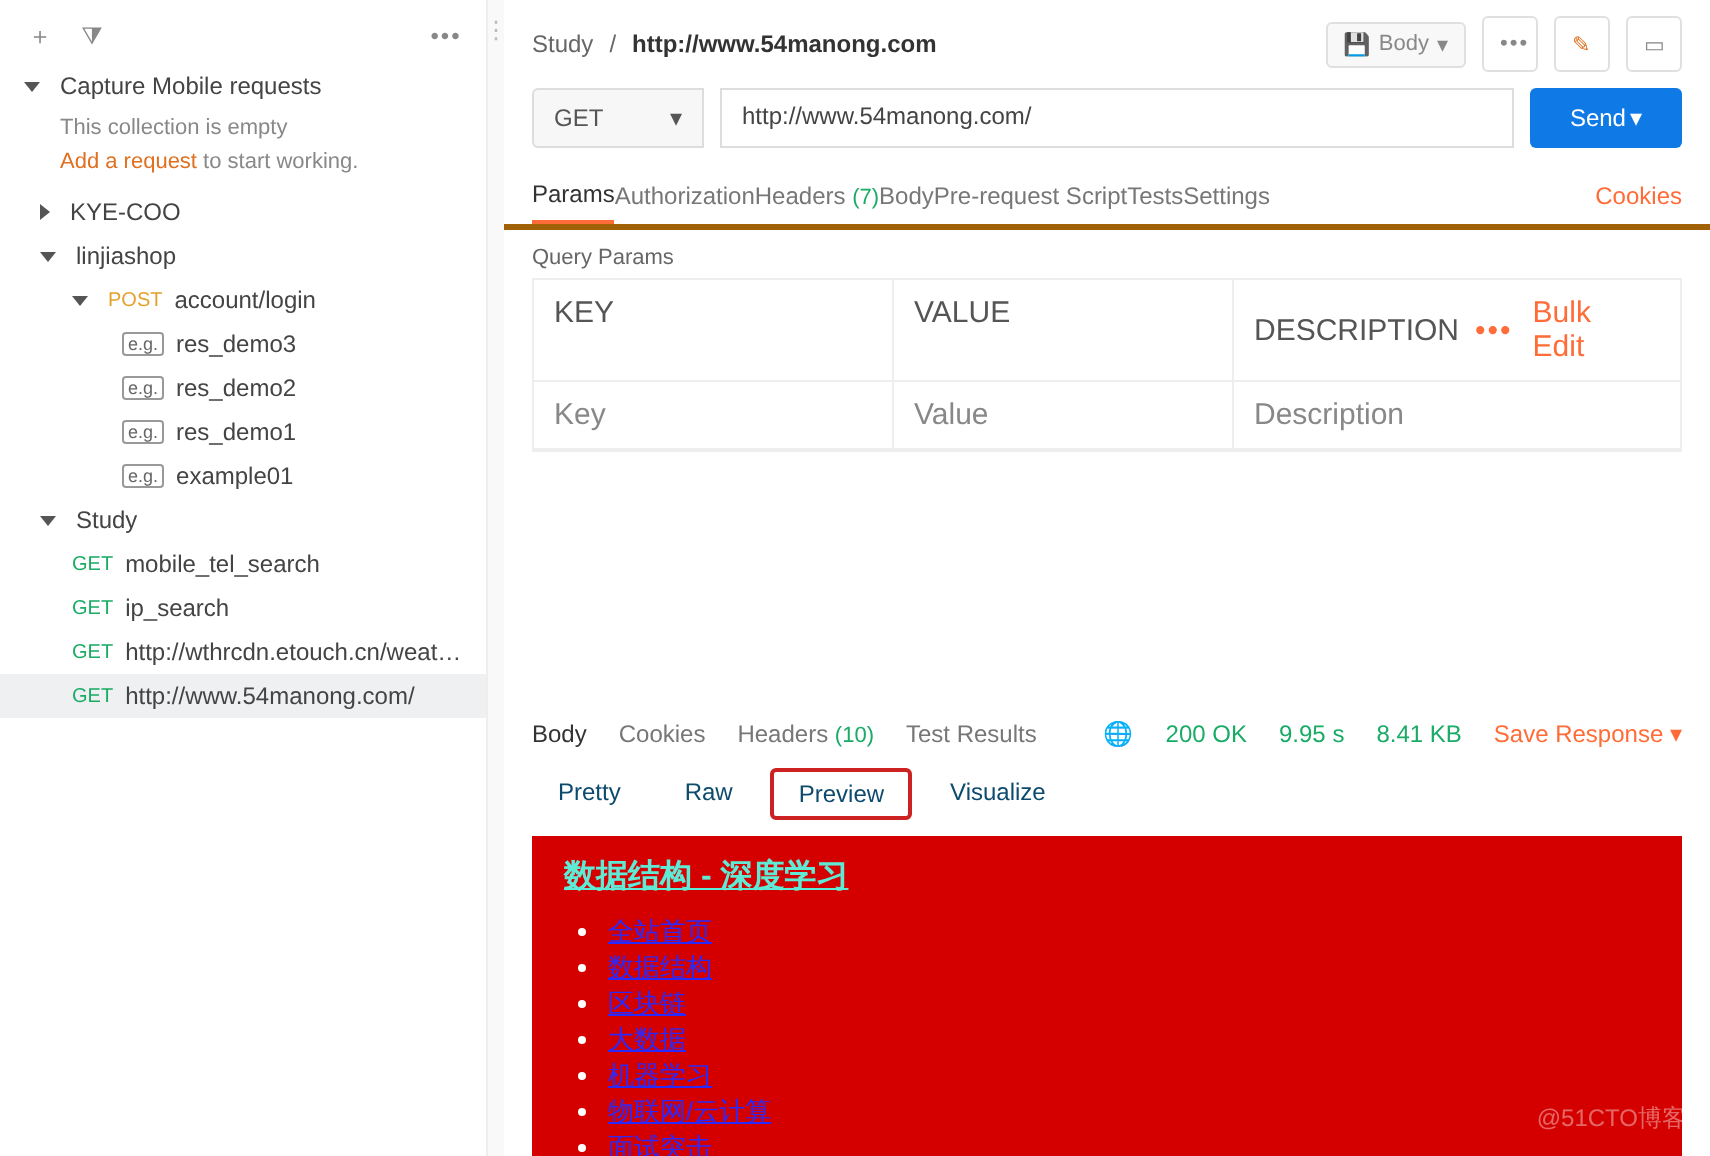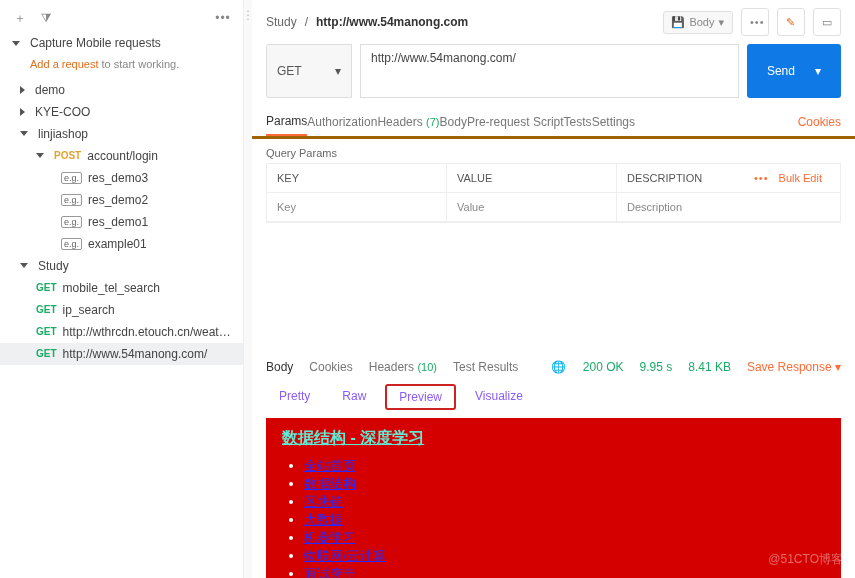--- a/index.html
+++ b/index.html
@@ -9,54 +9,54 @@
   .side-top .spacer { flex: 1; }
   .icon { display: inline-flex; align-items: center; justify-content: center; width: 16px; height: 16px; color: #888; }
   .sec-hdr { display: flex; align-items: center; gap: 6px; padding: 6px 12px; font-size: 12px; color: #444; }
   .chev { display:inline-block; width:0; height:0; border-left:4px solid transparent; border-right:4px solid transparent; border-top:5px solid #555; margin-right:4px;}
   .chev.closed { border-top:none; border-bottom:none; border-left:5px solid #555; border-right:none; border-top:4px solid transparent; border-bottom:4px solid transparent;}
   .empty-note { padding: 0 12px 6px 30px; font-size: 11px; color: #888; line-height: 1.5; }
   .empty-note .add { color: #e06f1f; }
   .tree-item { display:flex; align-items:center; gap:6px; padding:4px 12px 4px 20px; font-size:12px; color:#444; }
   .tree-item.lvl1 { padding-left: 36px; }
   .tree-item.lvl2 { padding-left: 61px; }
-  .badge { font-size:10px; font-weight:700; }
+  .badge { font-size:10px; font-weight:400; }
   .badge.post { color:#e4a12d; }
   .badge.get { color:#1aab66; }
   .eg { font-size:9px; border:1px solid #999; padding:0 2px; color:#666; border-radius:2px;}
   .tree-item.active { background:#eef0f1; }
   .main { flex:1; display:flex; flex-direction:column; background:#fff; }
   .crumb-row { display:flex; align-items:center; padding:8px 14px; gap:8px; color:#666; }
   .crumb-row .spacer { flex:1; }
   .btn-ghost { border:1px solid #e0e0e0; background:#f8f8f8; color:#888; padding:4px 8px; border-radius:3px; font-size:11px; display:flex; align-items:center; gap:4px;}
   .sq-btn { width:28px; height:28px; background:#fff;}
   .edit-btn { color:#e06f1f; }
   .req-row { display:flex; gap:8px; padding:0 14px 10px; }
   .method { width:86px; border:1px solid #ddd; background:#f7f7f7; padding:6px 10px; color:#555; display:flex; align-items:center; justify-content:space-between; border-radius:3px 0 0 3px;}
   .url { flex:1; border:1px solid #ddd; padding:6px 10px; color:#444; border-radius:0;}
-  .send { background:#0f7ae5; color:#fff; padding:20px 20px; border-radius:3px; display:flex; align-items:center; gap:20px; font-size:12px;}
+  .send { background:#0f7ae5; color:#fff; padding:8px 20px; border-radius:3px; display:flex; align-items:center; gap:2px; font-size:12px;}
   .tabs { display:flex; padding:0 14px; align-items:center; border-bottom:3px solid #a16207; font-size:12px; color:#777;}
   .tab { padding:6px 0; }
   .tab.active { color:#333; border-bottom:2px solid #ff6c37; }
   .tabs .spacer { flex:1;}
   .cookies-link { color:#ff6c37; }
   .green7 { color:#1aab66; font-size:11px;}
   .qp-hdr { padding:8px 14px 4px; font-size:11px; color:#666;}
   .qp-table { margin:0 14px; border:1px solid #eee;}
   .qp-row { display:flex; border-bottom:1px solid #eee;}
-  .qp-cell { padding:8px 10px; font-size:11px; color:#888; border-right:1px solid #eee;}
+  .qp-cell { padding:8px 10px; font-size:15px; color:#888; border-right:1px solid #eee;}
   .qp-cell.k { width:180px;} .qp-cell.v { width:170px;} .qp-cell.d { flex:1; border-right:none;}
   .qp-row.hdr .qp-cell { color:#555; font-weight:500;}
   .qp-actions { display:flex; align-items:center; gap:10px; padding:0 8px; color:#ff6c37;}
   .resp-tabs { display:flex; gap:16px; padding:10px 14px 6px; font-size:12px; color:#777; align-items:center;}
   .resp-tabs .spacer{flex:1;}
   .status { color:#1aab66;}
   .save-resp { color:#ff6c37;}
   .view-tabs { display:flex; gap:6px; padding:4px 14px 8px;}
-  .vtab { padding:4px 12px; font-size:12px; color:#8b5cf6; border:1px solid transparent; border-radius:3px;}
+  .vtab { padding:4px 12px; font-size:12px; color:#0c4a6e; border:1px solid transparent; border-radius:3px;}
   .vtab.boxed { border:2px solid #c22; }
   .preview-pane { margin:0 14px; background:#d40000; color:#fff; padding:10px 16px; font-size:13px; height:160px; overflow:hidden;}
   .preview-pane h2 { color:#5eead4; text-decoration:underline; font-size:16px; margin-bottom:8px;}
   .preview-pane ul { list-style:disc; padding-left:22px;}
   .preview-pane a { color:#2a2aff; text-decoration:underline;}
   .watermark { position:absolute; right:12px; bottom:10px; color:#fff; opacity:.4; font-size:12px;}
   .grip { width:8px; display:flex; align-items:flex-start; justify-content:center; padding-top:8px; color:#bbb;}
   .ell { letter-spacing:1px;}
 </style>
 </head>
@@ -69,27 +69,24 @@
     <span class="icon">⧩</span>
     <span class="spacer"></span>
     <span class="icon ell">•••</span>
   </div>
 
   <div class="sec-hdr">
     <span class="chev"></span>
     <span>Capture Mobile requests</span>
   </div>
   <div class="empty-note">
+    <div>This collection is empty</div>
     <div><span class="add">Add a request</span><span> to start working.</span></div>
   </div>
 
-  <div class="tree-item">
-    <span class="chev closed"></span>
-    <span>demo</span>
-  </div>
   <div class="tree-item">
     <span class="chev closed"></span>
     <span>KYE-COO</span>
   </div>
   <div class="tree-item">
     <span class="chev"></span>
     <span>linjiashop</span>
   </div>
   <div class="tree-item lvl1">
     <span class="chev"></span>

